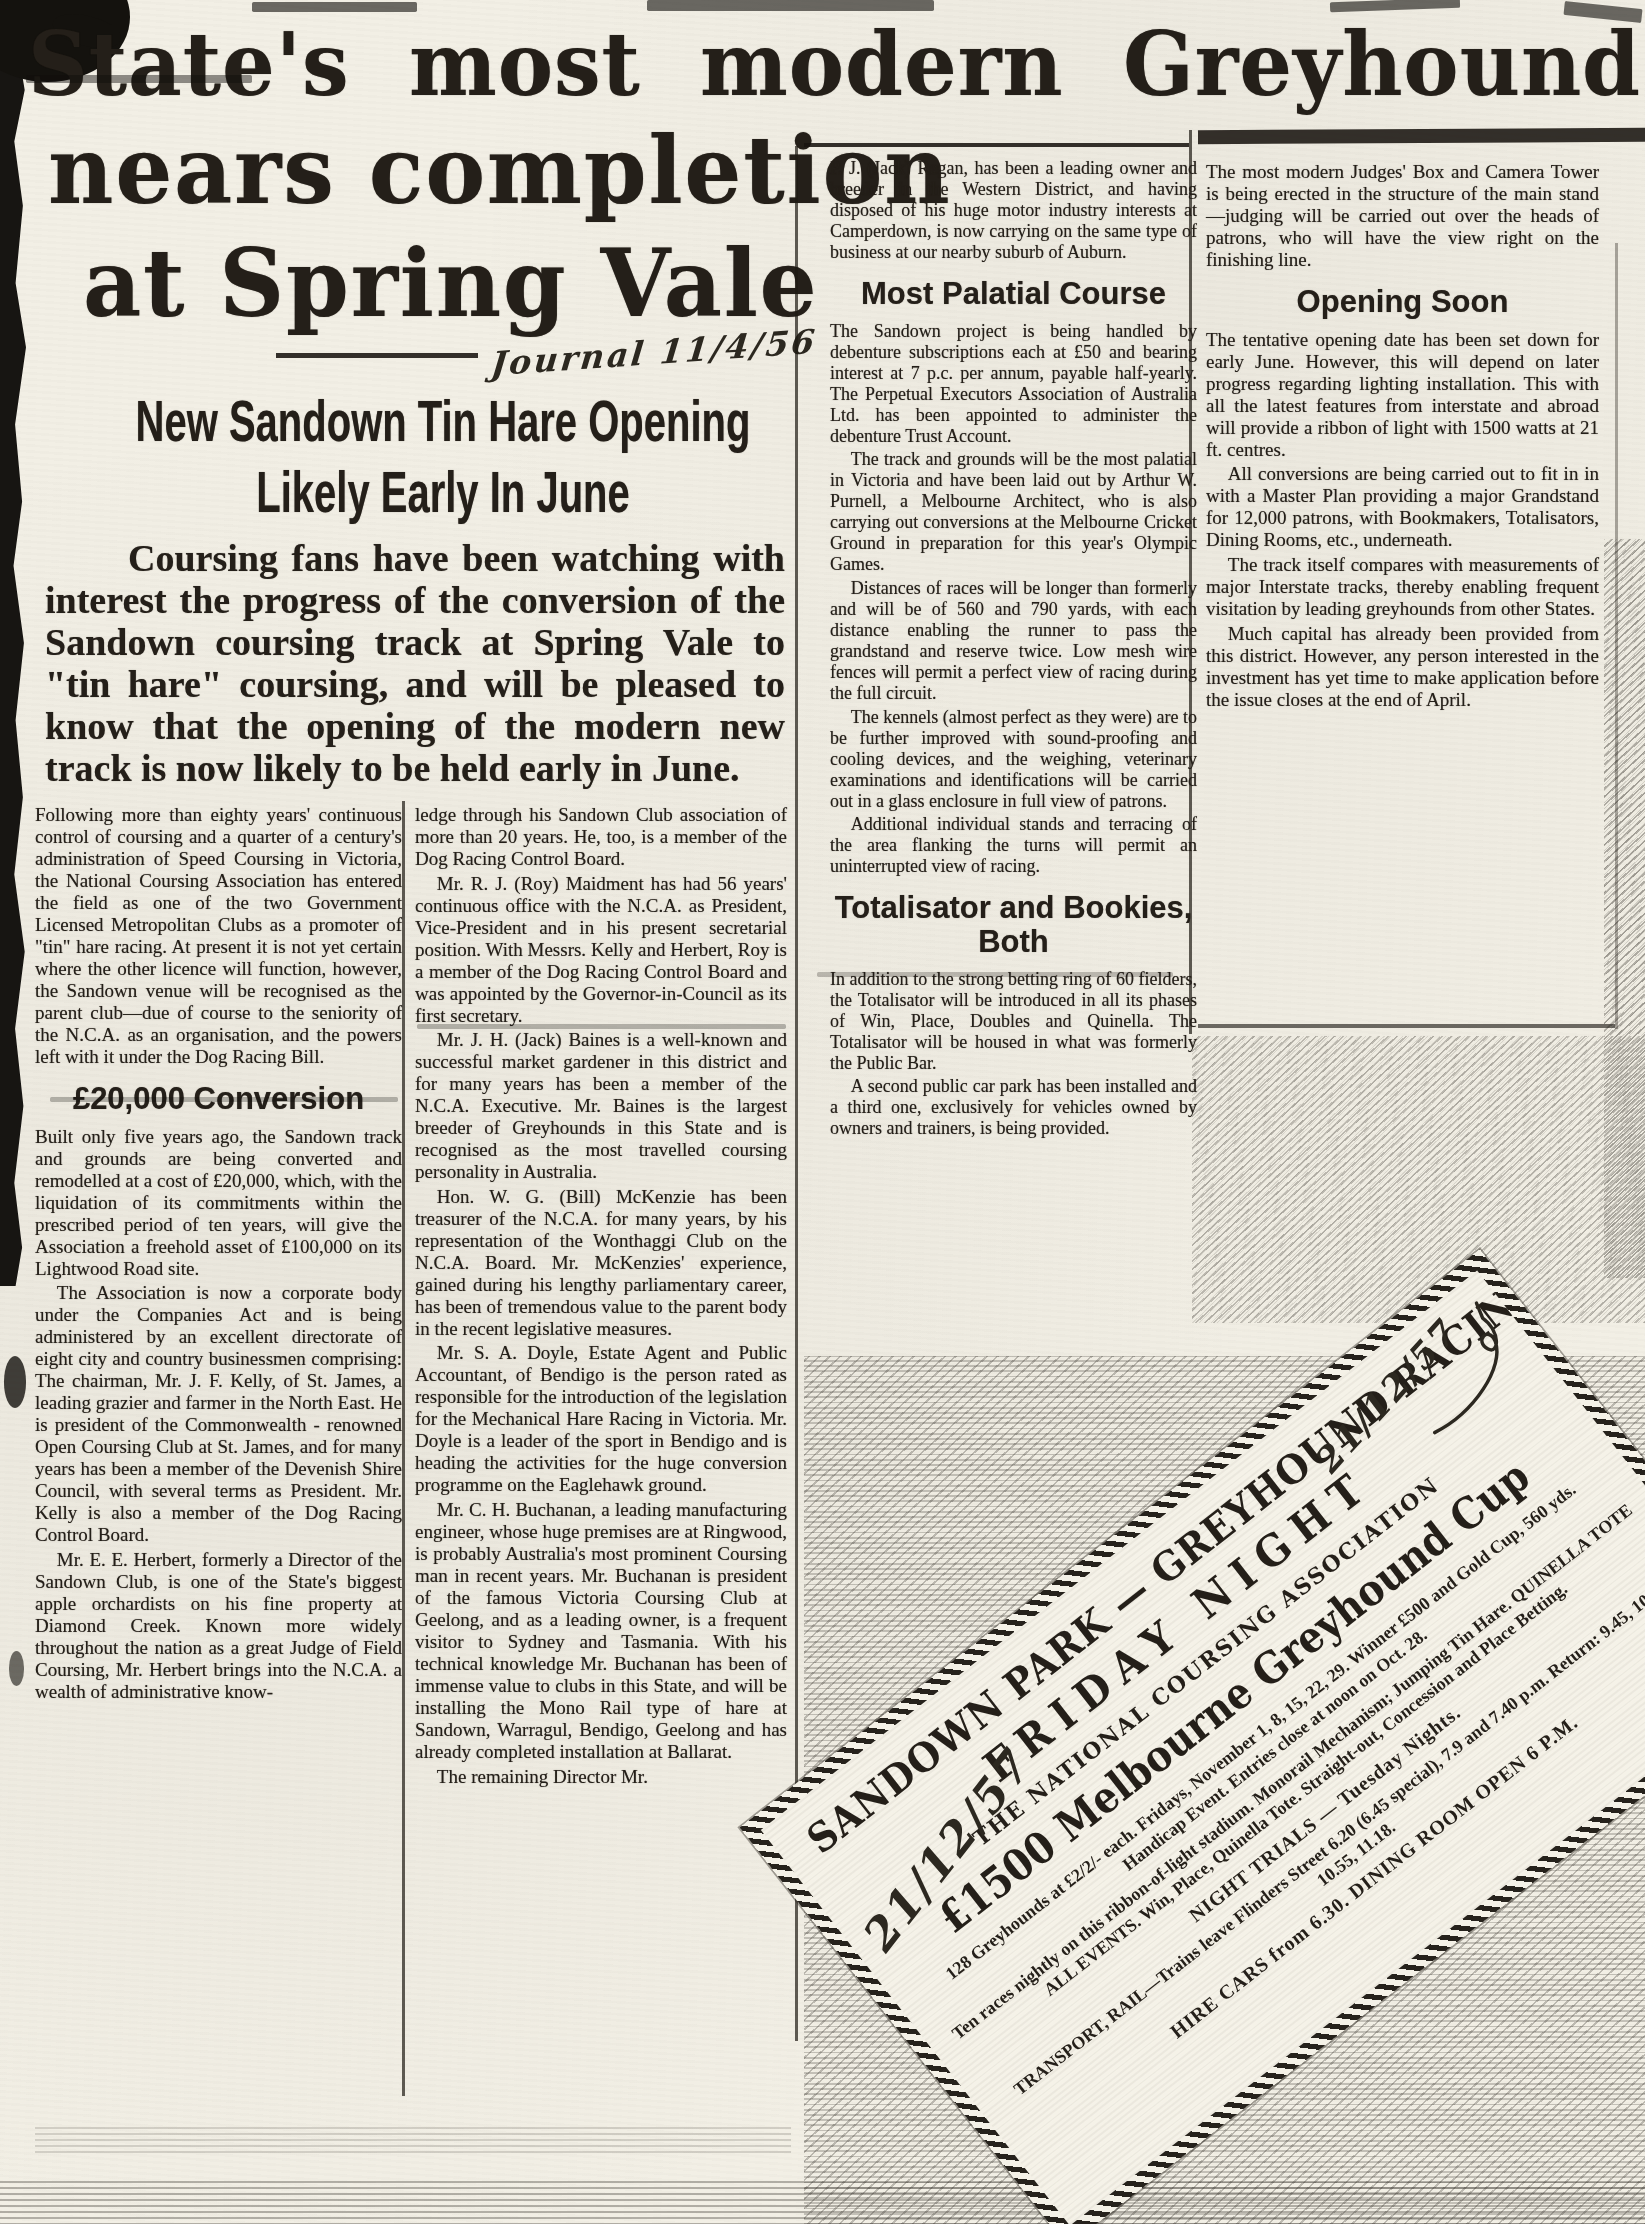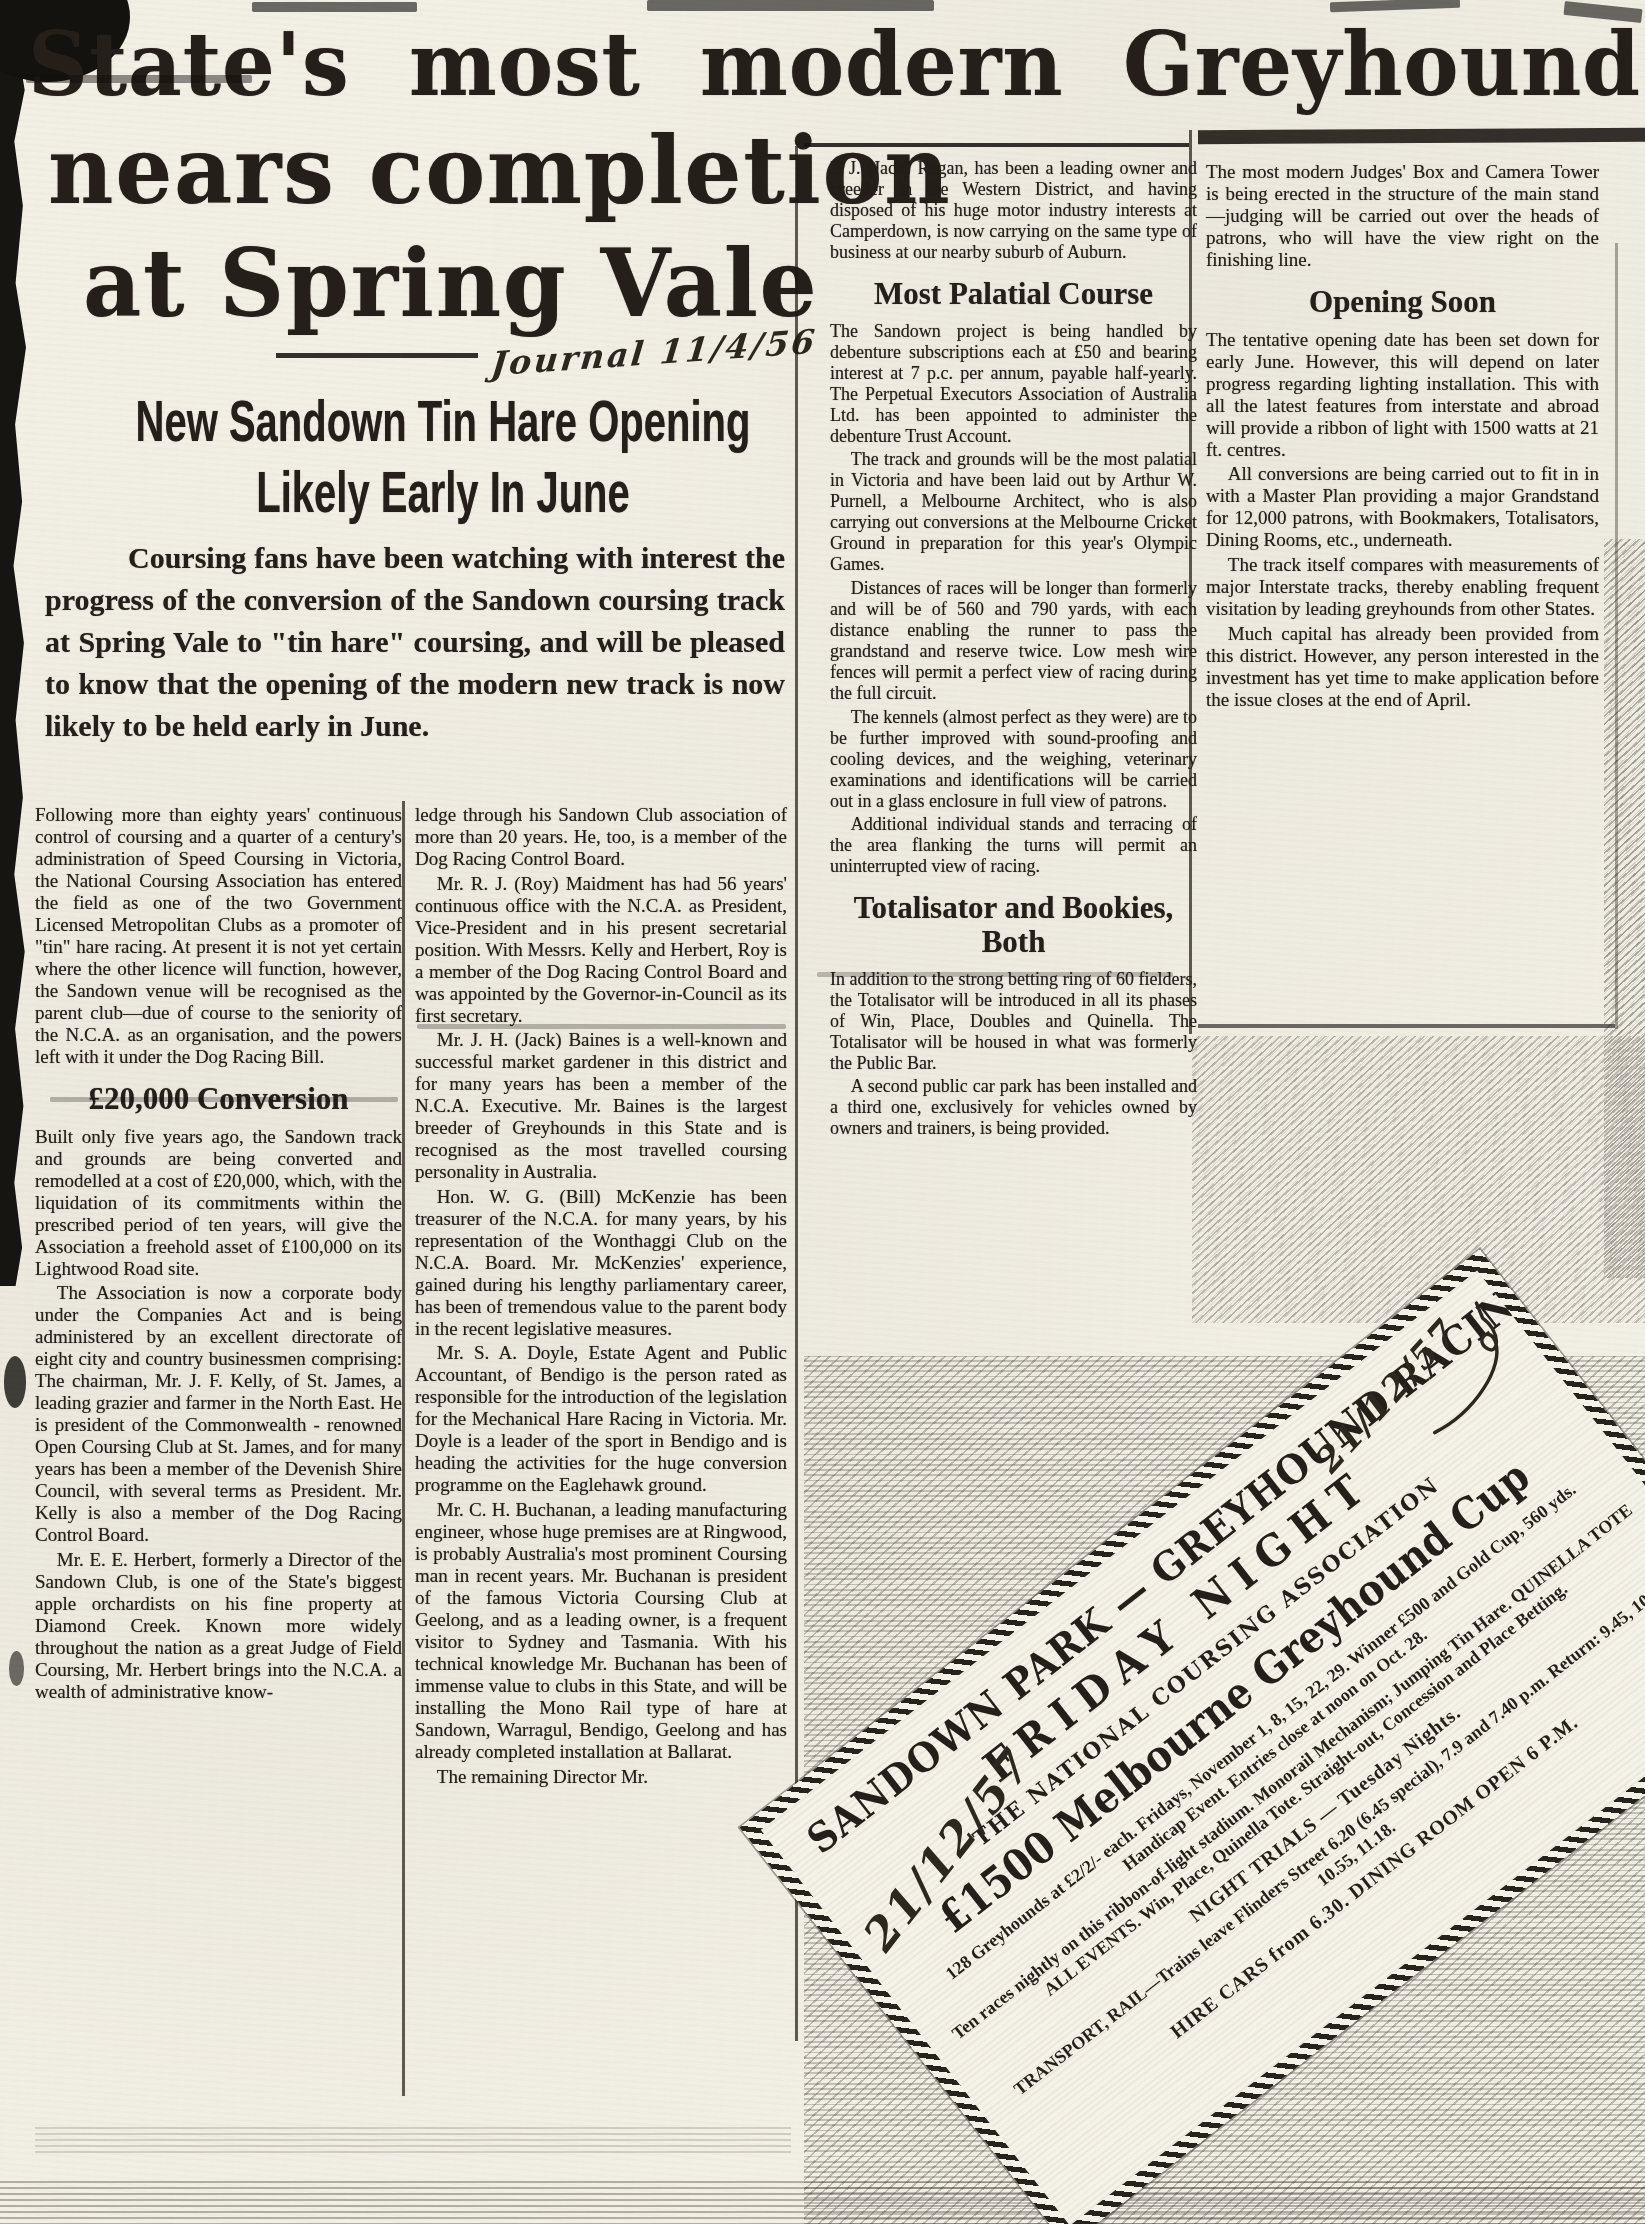--- a/index.html
+++ b/index.html
@@ -17,27 +17,27 @@
   .ink{color:#241f19;text-shadow:0 0 0.9px rgba(35,28,20,.55);}
   
   .h1line{font-family:"DejaVu Serif","Liberation Serif",serif;font-weight:bold;
     font-size:83px;letter-spacing:0.9px;word-spacing:29.5px;white-space:nowrap;
     transform:scaleY(1.07);transform-origin:left top;}
   .h2line{font-family:"DejaVu Serif","Liberation Serif",serif;font-weight:bold;
     font-size:90px;letter-spacing:1.7px;white-space:nowrap;transform:scaleY(1.04);transform-origin:left top;}
   .subhead{font-family:"Liberation Sans","DejaVu Sans",sans-serif;font-weight:bold;
     font-size:50px;letter-spacing:0px;white-space:nowrap;text-align:center;
     transform:scaleX(0.8) scaleY(1.15);transform-origin:center top;}
-  .lead{font-size:30px;line-height:42px;text-align:justify;text-indent:83px;
+  .lead{font-size:38px;line-height:42px;text-align:justify;text-indent:83px;
     font-weight:bold;font-family:"Liberation Serif","DejaVu Serif",serif;}
   
   .col{font-size:19px;line-height:22px;text-align:justify;}
   .col p{margin:0 0 2.6px 0;text-indent:1.15em;}
   .col p.noind{text-indent:0;}
-  .colhead{font-family:Liberation Serif, serif;font-weight:bold;font-size:31px;line-height:1.08;
+  .colhead{font-family:Liberation Sans, sans-serif;font-weight:bold;font-size:31px;line-height:1.08;
     text-align:center;margin:14px 0 10.4px 0;white-space:pre-line;}
   .col3size{font-size:18px;line-height:21px;}
   
   .vrule{width:2.6px;background:rgba(30,25,19,.7);}
   .hrule{background:rgba(25,21,16,.88);}
   .smudge{background:rgba(15,13,10,.6);border-radius:1.7px;}
   .blob{background:#14120e;border-radius:50%;}
   .leftedge{left:0;top:0;width:26px;height:1286px;background:#171512;
     clip-path:polygon(0 0,100% 0,62% 3%,95% 7%,55% 11%,88% 16%,60% 22%,100% 27%,58% 33%,85% 39%,52% 44%,92% 50%,60% 56%,88% 62%,55% 68%,95% 74%,58% 80%,90% 86%,55% 92%,85% 97%,60% 100%,0 100%);}
   .hatchA{background:

